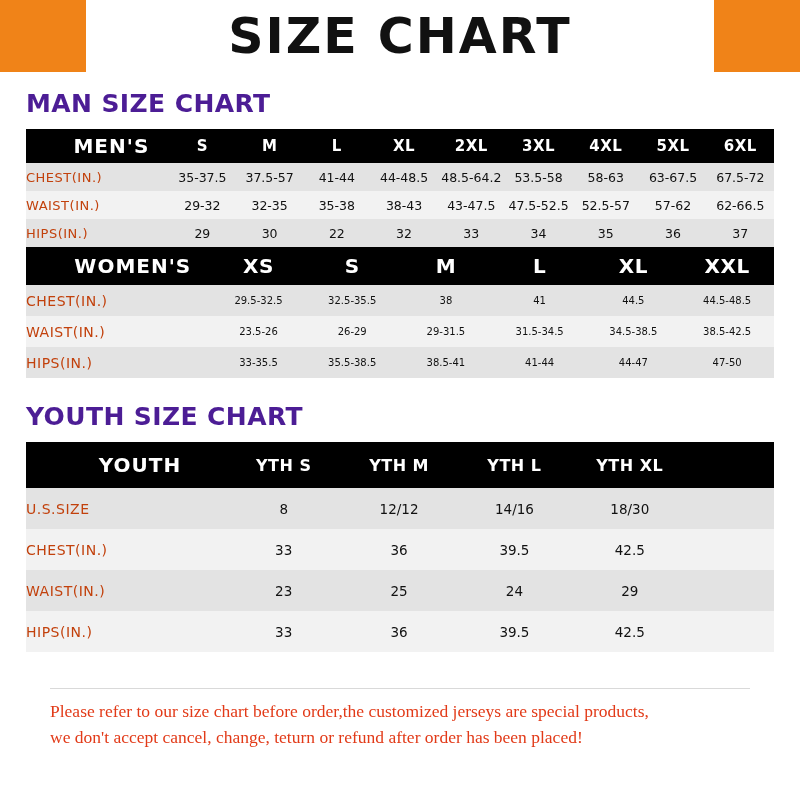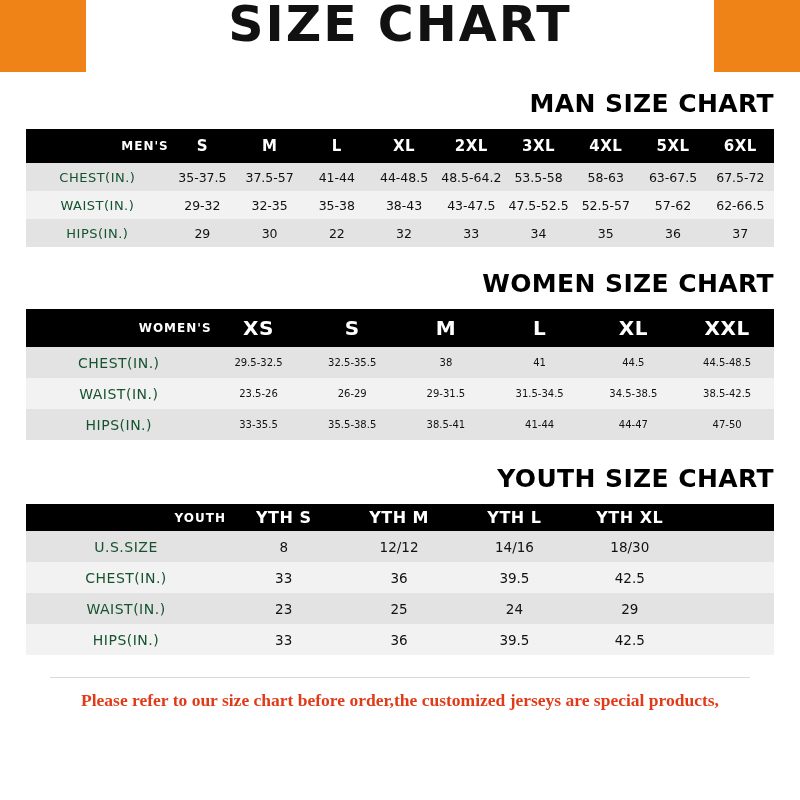--- a/index.html
+++ b/index.html
@@ -22,21 +22,21 @@
     display: flex;
     flex-direction: column;
   }
 
   
   .header-band {
     position: relative;
     height: 72px;
     background: #ffffff;
     display: flex;
-    align-items: flex-start;
+    align-items: center;
     justify-content: center;
   }
   .header-left-bar, .header-right-bar {
     position: absolute;
     top: 0;
     height: 72px;
     width: 86px;
     background: #f08318;
   }
   .header-left-bar { left: 0; }
@@ -53,25 +53,25 @@
   }
 
   
   .content {
     flex: 1;
     padding: 0 26px;
     box-sizing: border-box;
   }
 
   .section-title {
-    text-align: right;
+    text-align: left;
     font-family: "DejaVu Sans", sans-serif;
     font-weight: bold;
     font-size: 25px;
-    color: #000000;
+    color: #4c1d95;
     letter-spacing: 0.4px;
   }
   .t1 { margin-top: 17px; margin-bottom: 11px; }
   .t2 { margin-top: 22px; margin-bottom: 11px; }
   .t3 { margin-top: 24px; margin-bottom: 11px; }
 
   table.size-table {
     width: 100%;
     border-collapse: collapse;
     table-layout: fixed;
@@ -91,53 +91,52 @@
     background: #000000;
   }
   table.size-table thead th {
     color: #ffffff;
     font-weight: bold;
     font-size: 15px;
     height: 34px;
     letter-spacing: 0.5px;
   }
   table.size-table thead th.rowhead {
-    text-align: right;
+    text-align: center;
     padding-left: 28px;
-    font-size: 12px;
+    font-size: 20px;
     letter-spacing: 1px;
   }
   table.size-table tbody tr.row-a { background: #e3e3e3; }
   table.size-table tbody tr.row-b { background: #f2f2f2; }
   table.size-table tbody td.rowlabel {
     font-size: 13px;
     letter-spacing: 0.5px;
-    color: #14532d;
-    text-align: center;
+    color: #c2410c;
+    text-align: left;
   }
 
   
   table.women th, table.women td { height: 31px; font-size: 10px; }
   table.women thead th { height: 38px; font-size: 20px; }
   table.women tbody td.rowlabel { font-size: 14px; }
 
-  table.youth th, table.youth td { height: 31px; font-size: 13.5px; }
-  table.youth thead th { height: 27px; font-size: 16px; }
+  table.youth th, table.youth td { height: 41px; font-size: 13.5px; }
+  table.youth thead th { height: 46px; font-size: 16px; }
   table.youth tbody td.rowlabel { font-size: 14px; }
 
   
   .footer-note {
-    margin: 22px 0 0 0;
+    margin: 36px 0 0 0;
     padding: 0 24px 10px 24px;
     color: #e23a18;
     font-family: "Liberation Serif", serif;
     font-size: 17.5px;
     line-height: 1.5;
-    text-align: center;
-    font-weight: bold;
+    text-align: left;
   }
   .footer-divider {
     border-top: 1px solid #d9d9d9;
     margin: 0 0 9px 0;
   }
 </style>
 </head>
 <body>
 
 <div class="page">
@@ -199,21 +198,20 @@
           <td>32</td>
           <td>33</td>
           <td>34</td>
           <td>35</td>
           <td>36</td>
           <td>37</td>
         </tr>
       </tbody>
     </table>
 
-    <div class="section-title t2">WOMEN SIZE CHART</div>
     <table class="size-table women">
       <thead>
         <tr>
           <th class="rowhead" style="width:22%">WOMEN'S</th>
           <th style="width:13%">XS</th>
           <th style="width:13%">S</th>
           <th style="width:13%">M</th>
           <th style="width:13%">L</th>
           <th style="width:13%">XL</th>
           <th style="width:13%">XXL</th>
@@ -294,16 +292,17 @@
           <td>39.5</td>
           <td>42.5</td>
           <td></td>
         </tr>
       </tbody>
     </table>
 
     <div class="footer-note">
       <div class="footer-divider"></div>
       <div>Please refer to our size chart before order,the customized jerseys are special products,</div>
+      <div>we don't accept cancel, change, teturn or refund after order has been placed!</div>
     </div>
 
   </div>
 </div>
 
 </body></html>

